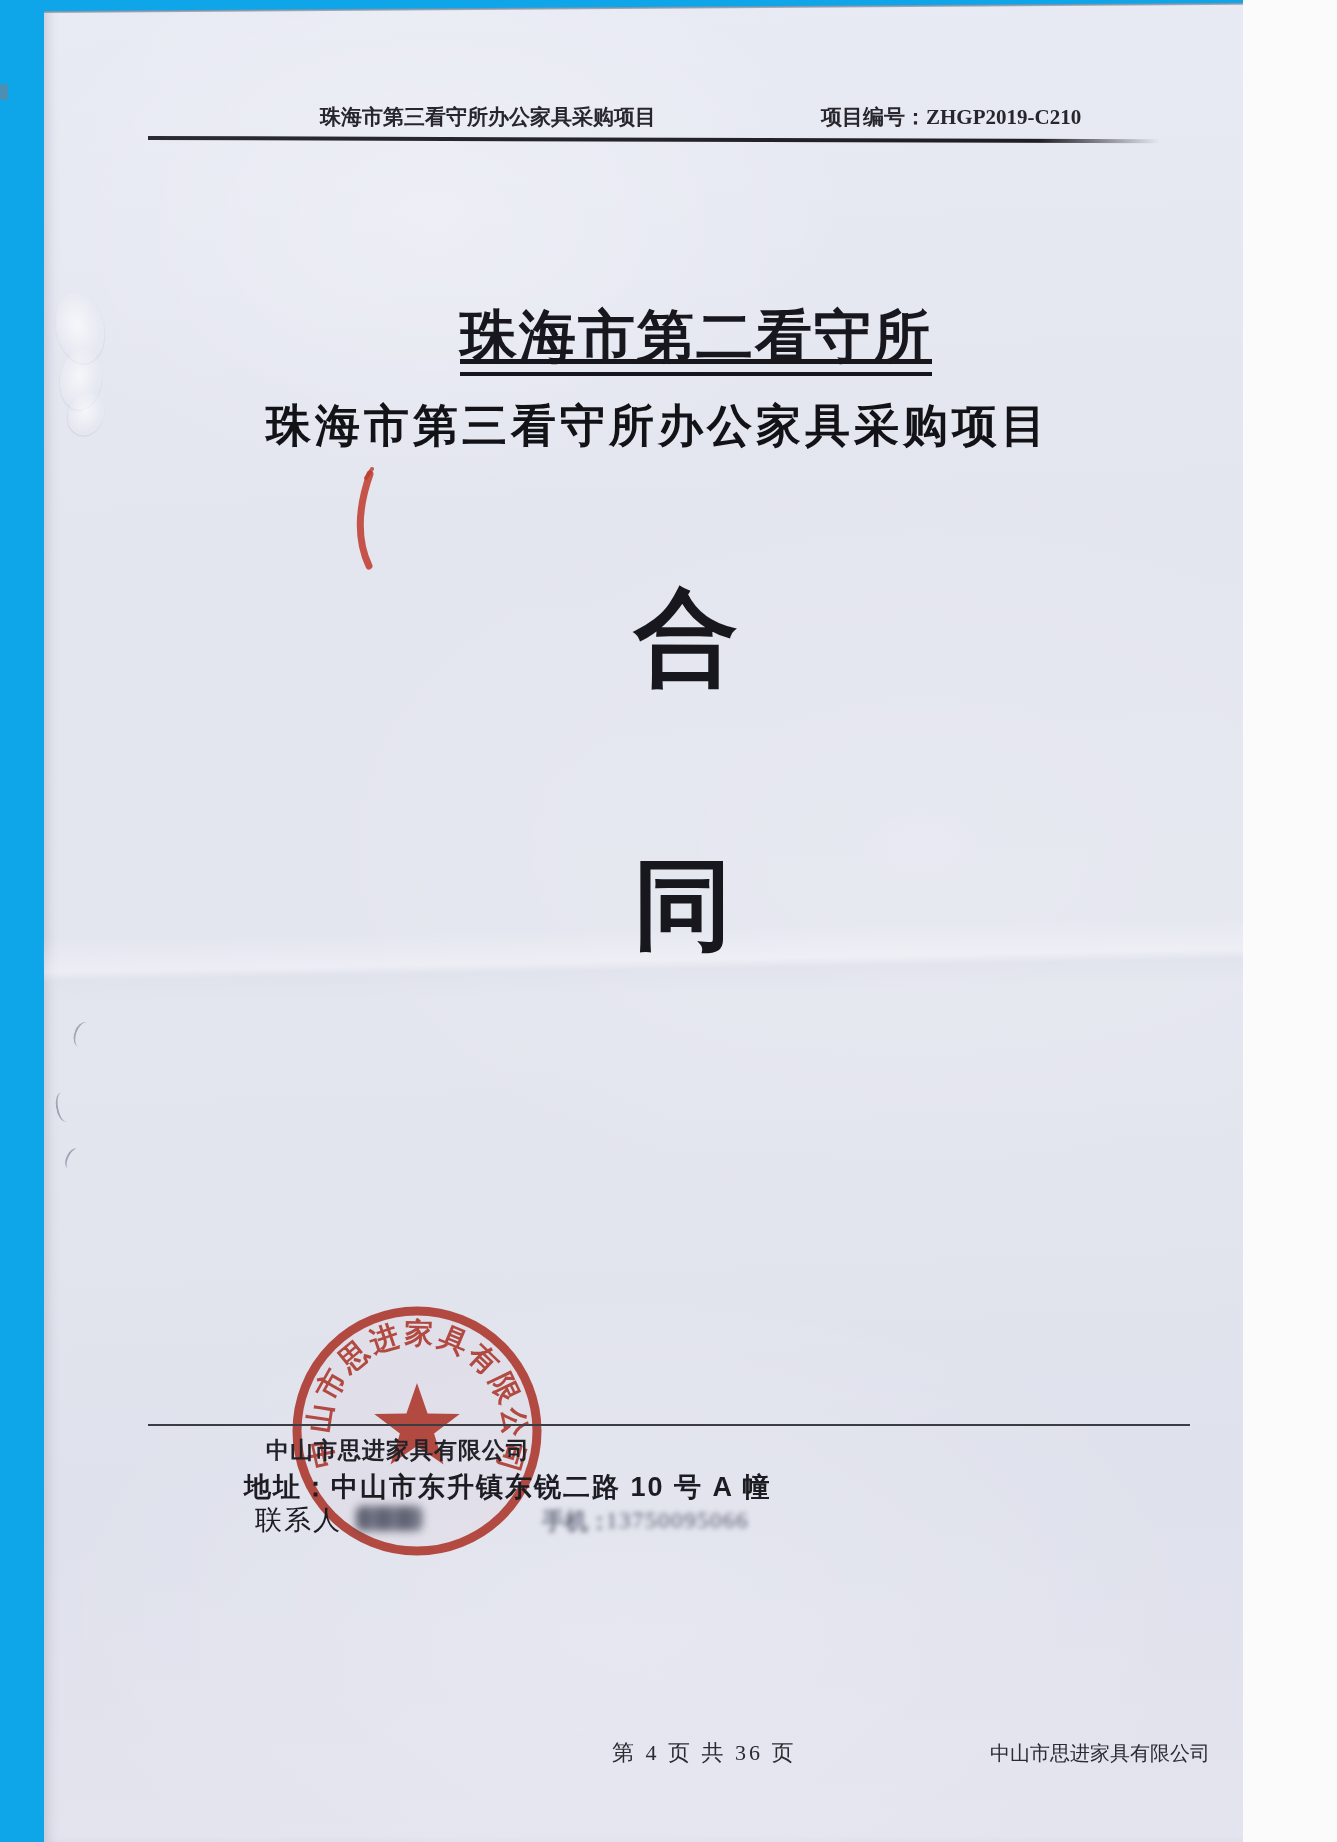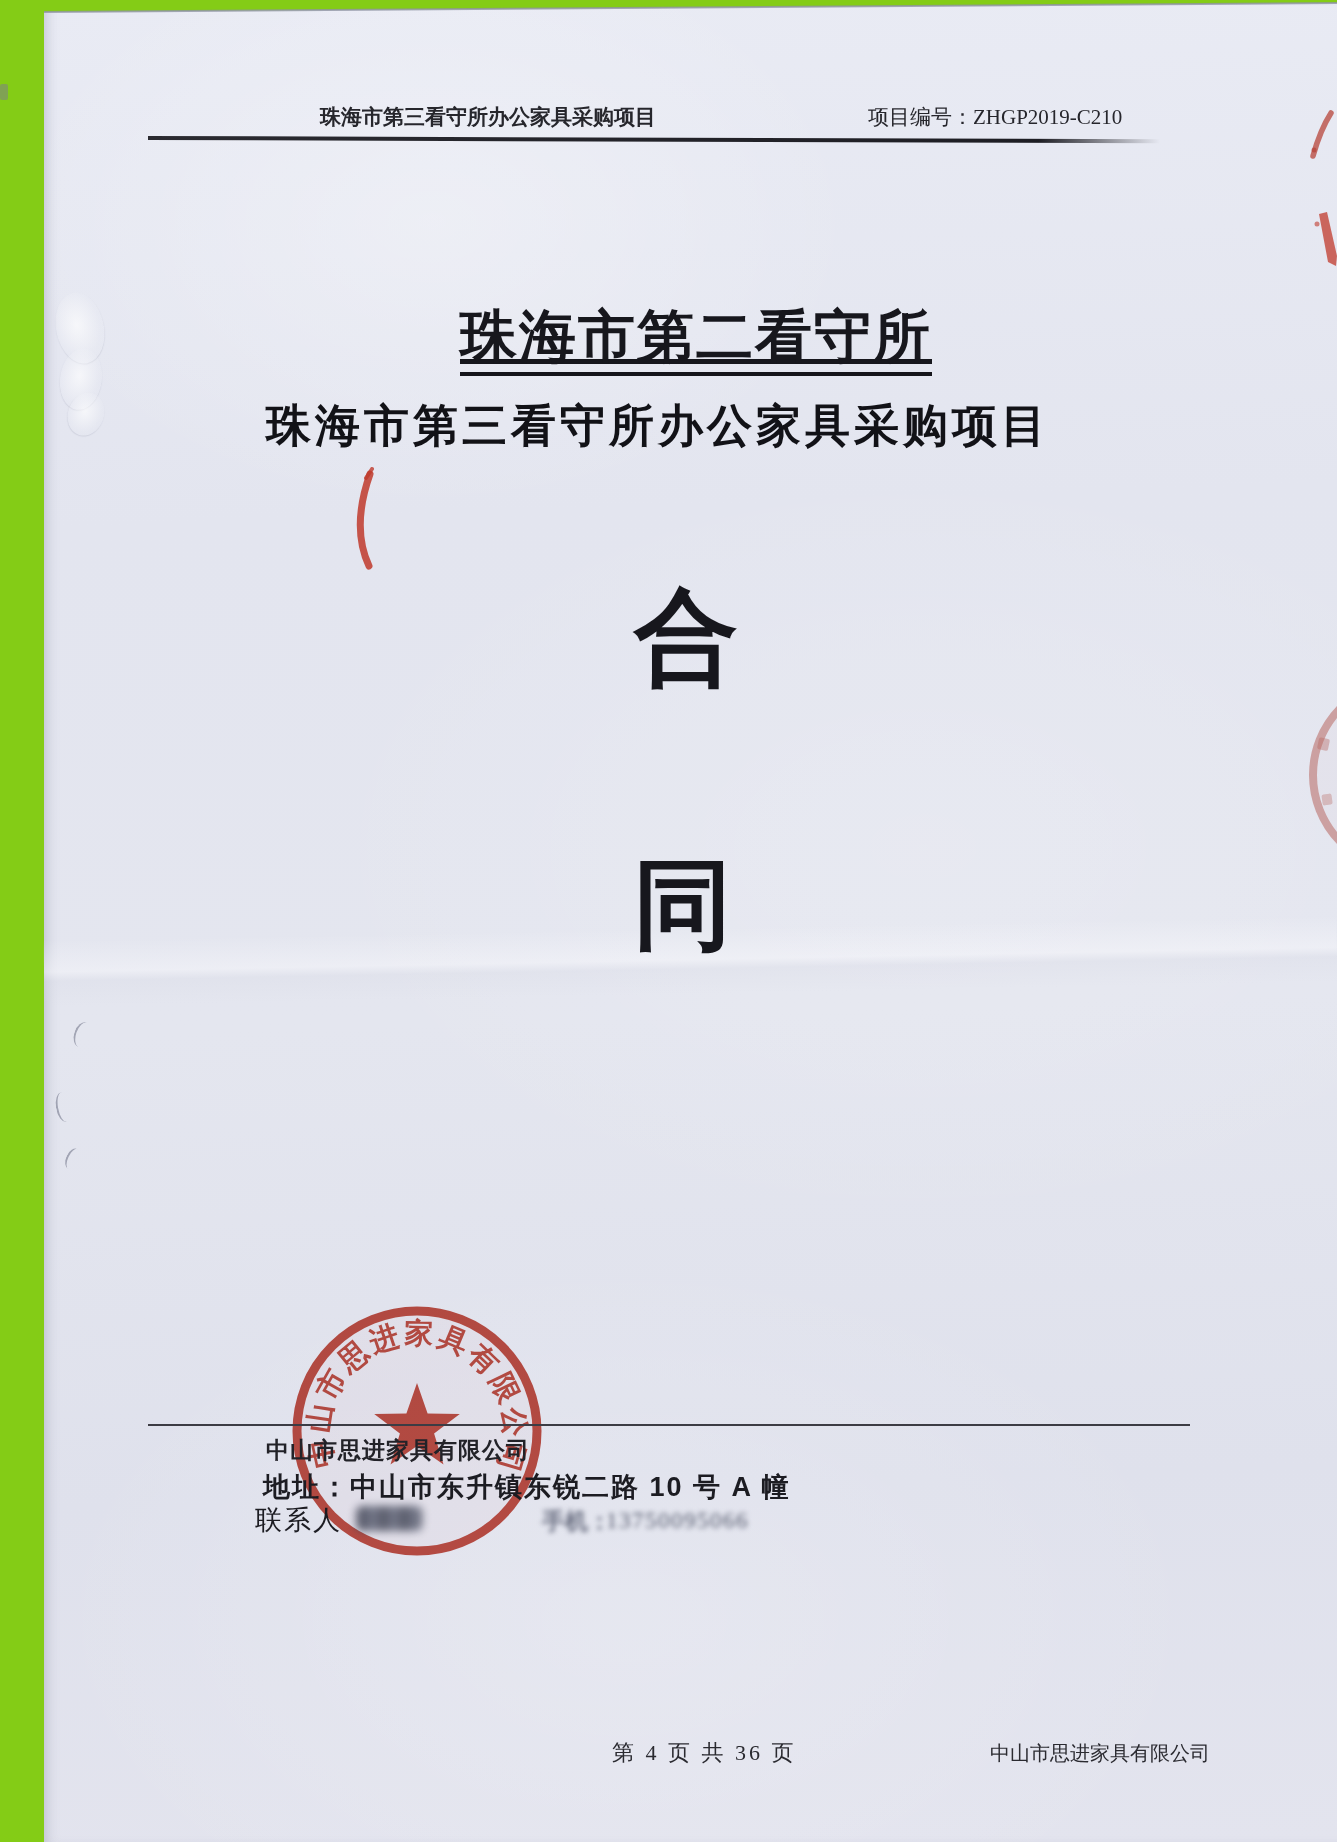--- a/index.html
+++ b/index.html
@@ -1,50 +1,50 @@
 <!DOCTYPE html>
 <html><head>
 <meta charset="utf-8">
 <style>
   html,body{margin:0;padding:0;}
   body{background:#fbfbfc;font-family:"Liberation Serif","DejaVu Serif",serif;}
-  #stage{position:relative;width:1337px;height:1842px;overflow:hidden;background:#84cc16;}
+  #stage{position:relative;width:1243px;height:1842px;overflow:hidden;background:#0ea5e9;}
 
   
   #paper{
     position:absolute;left:44px;top:0;width:1293px;height:1842px;
     clip-path:polygon(0 12px,100% 3px,100% 100%,0 100%);
     background:
       radial-gradient(ellipse 620px 420px at 30% 12%, rgba(255,255,255,.28), transparent 70%),
       radial-gradient(ellipse 900px 560px at 68% 46%, rgba(255,255,255,.14), transparent 72%),
       radial-gradient(ellipse 800px 500px at 45% 88%, rgba(255,255,255,.18), transparent 75%),
       linear-gradient(178deg,#e9ebf4 0%,#e3e5ef 28%,#e4e6ef 55%,#dfe1ec 80%,#e3e4ee 100%);
     box-shadow:inset 10px 0 14px -9px rgba(110,116,140,.38);
   }
   .abs{position:absolute;}
 
   
   #hdr-left{left:320px;top:103px;font-size:21px;font-weight:600;letter-spacing:0px;color:#26262c;}
-  #hdr-right{left:868px;top:103px;font-size:21px;font-weight:400;color:#26262c;}
+  #hdr-right{left:821px;top:103px;font-size:21px;font-weight:700;color:#26262c;}
   #hdr-rule{left:148px;top:136px;width:1012px;height:4px;
     background:linear-gradient(90deg,#2a2a30 0%,#1e1e24 88%,rgba(30,30,36,0) 100%);
     transform:rotate(0.18deg);transform-origin:left center;}
 
   #doc-title{left:460px;top:306px;font-size:57px;font-weight:600;letter-spacing:2px;
     color:#17171d;line-height:1.08;padding-bottom:4px;border-bottom:4px solid #15151b;text-decoration:underline;}
   #doc-subtitle{left:266px;top:396px;font-size:45px;font-weight:800;letter-spacing:4px;
     color:#121217;font-family:"Liberation Sans","DejaVu Sans",sans-serif;}
 
   #char-he{left:634px;top:586px;font-size:104px;font-weight:700;color:#17171d;line-height:1;}
   #char-tong{left:633px;top:856px;font-size:99px;font-weight:700;color:#17171d;line-height:1;}
 
   #divider{left:148px;top:1424px;width:1042px;height:2px;background:#3c3c44;}
 
   #company-name{left:266px;top:1435px;font-size:23px;font-weight:700;letter-spacing:1px;color:#222228;}
-  #address-row{left:263px;top:1469px;font-size:27px;font-weight:800;letter-spacing:2px;color:#1c1c22;
+  #address-row{left:244px;top:1469px;font-size:27px;font-weight:800;letter-spacing:2px;color:#1c1c22;
     font-family:"Liberation Sans","DejaVu Sans",sans-serif;text-align:right;}
   #contact-row{left:255px;top:1502px;font-size:27px;font-weight:400;letter-spacing:2px;color:#1c1c22;
     font-family:"Liberation Sans","DejaVu Sans",sans-serif;}
   #contact-name-blur{left:356px;top:1506px;width:66px;height:25px;border-radius:6px;
     background:repeating-linear-gradient(90deg,#3f4354 0 13px,#5a5f72 13px 21px);
     filter:blur(4px);opacity:.8;}
   #phone-label{left:542px;top:1506px;font-size:23px;font-weight:700;color:#666b7e;
     filter:blur(2.5px);font-family:"Liberation Sans","DejaVu Sans",sans-serif;}
   #phone-number{left:606px;top:1508px;font-size:23px;letter-spacing:1.5px;color:#565b6e;
     filter:blur(2.6px);}

